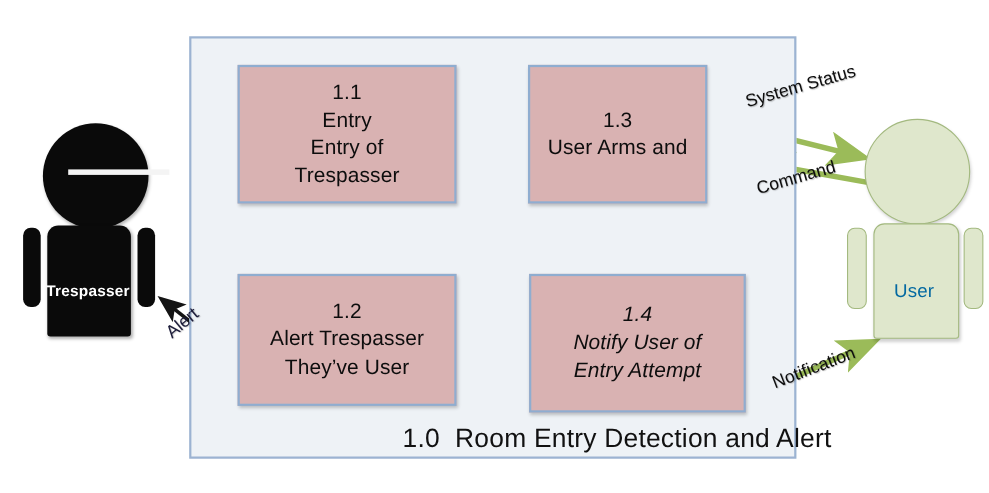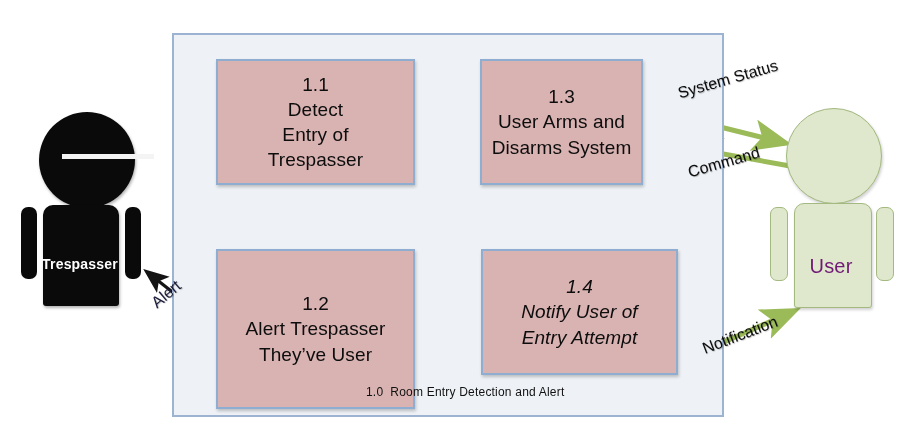--- a/index.html
+++ b/index.html
@@ -53,29 +53,29 @@
     font-size: 19px;
     line-height: 1.32;
     letter-spacing: 0.1px;
     box-shadow: 1px 2px 3px rgba(0,0,0,0.22);
   }
   .proc-box .pnum { display: block; }
   .proc-box .pline { display: block; }
 
   #box-1-1 { left: 216px; top: 59px;  width: 199px; height: 126px; }
   #box-1-3 { left: 480px; top: 59px;  width: 163px; height: 126px; }
-  #box-1-2 { left: 216px; top: 249px; width: 199px; height: 160px; }
+  #box-1-2 { left: 216px; top: 249px; width: 199px; height: 120px; }
   #box-1-4 { left: 481px; top: 249px; width: 197px; height: 126px; font-style: italic; }
 
   
   .boundary-caption {
     position: absolute;
     left: 366px;
     top: 385px;
-    font-size: 12px;
+    font-size: 24px;
     color: #111111;
     white-space: pre;
     letter-spacing: 0.2px;
   }
 
   
   .actor { position: absolute; }
 
   .actor-head {
     position: absolute;
@@ -130,21 +130,21 @@
   }
   #user-torso {
     left: 26px; top: 95px; width: 78px; height: 105px;
     background: #dfe7cc;
     border: 1.5px solid #a3b97f;
     box-sizing: border-box;
     box-shadow: 1px 2px 3px rgba(0,0,0,0.18);
   }
   #user-arm-left  { left: 2px;   top: 99px; width: 18px; height: 74px; background: #dfe7cc; border: 1.5px solid #a3b97f; box-sizing: border-box; }
   #user-arm-right { left: 108px; top: 99px; width: 18px; height: 74px; background: #dfe7cc; border: 1.5px solid #a3b97f; box-sizing: border-box; }
-  #user-label { top: 147px; color: #701a75; font-weight: normal; font-size: 20px; }
+  #user-label { top: 147px; color: #0369a1; font-weight: normal; font-size: 17px; }
 
   
   .flow-label {
     position: absolute;
     font-size: 16px;
     color: #0d0d0d;
     white-space: nowrap;
     text-shadow: 0.5px 1px 1px rgba(0,0,0,0.25);
   }
   #label-system-status { left: 676px; top: 85px;  transform: rotate(-16deg); transform-origin: left top; }
@@ -177,29 +177,28 @@
 
     <line x1="688" y1="358" x2="794" y2="311" stroke="#9BBB59" stroke-width="5" marker-end="url(#arrow-green)"></line>
 
     <line x1="208" y1="320" x2="147" y2="272" stroke="#141414" stroke-width="3.2" marker-end="url(#arrow-black)"></line>
   </svg>
 
   <div class="system-boundary"></div>
 
   <div class="proc-box" id="box-1-1">
     <span class="pnum">1.1</span>
-    <span class="pline">Detect</span>
+    <span class="pline">Entry</span>
     <span class="pline">Entry of</span>
     <span class="pline">Trespasser</span>
   </div>
 
   <div class="proc-box" id="box-1-3">
     <span class="pnum">1.3</span>
     <span class="pline">User Arms and</span>
-    <span class="pline">Disarms System</span>
   </div>
 
   <div class="proc-box" id="box-1-2">
     <span class="pnum">1.2</span>
     <span class="pline">Alert Trespasser</span>
     <span class="pline">They’ve User</span>
   </div>
 
   <div class="proc-box" id="box-1-4">
     <span class="pnum">1.4</span>

